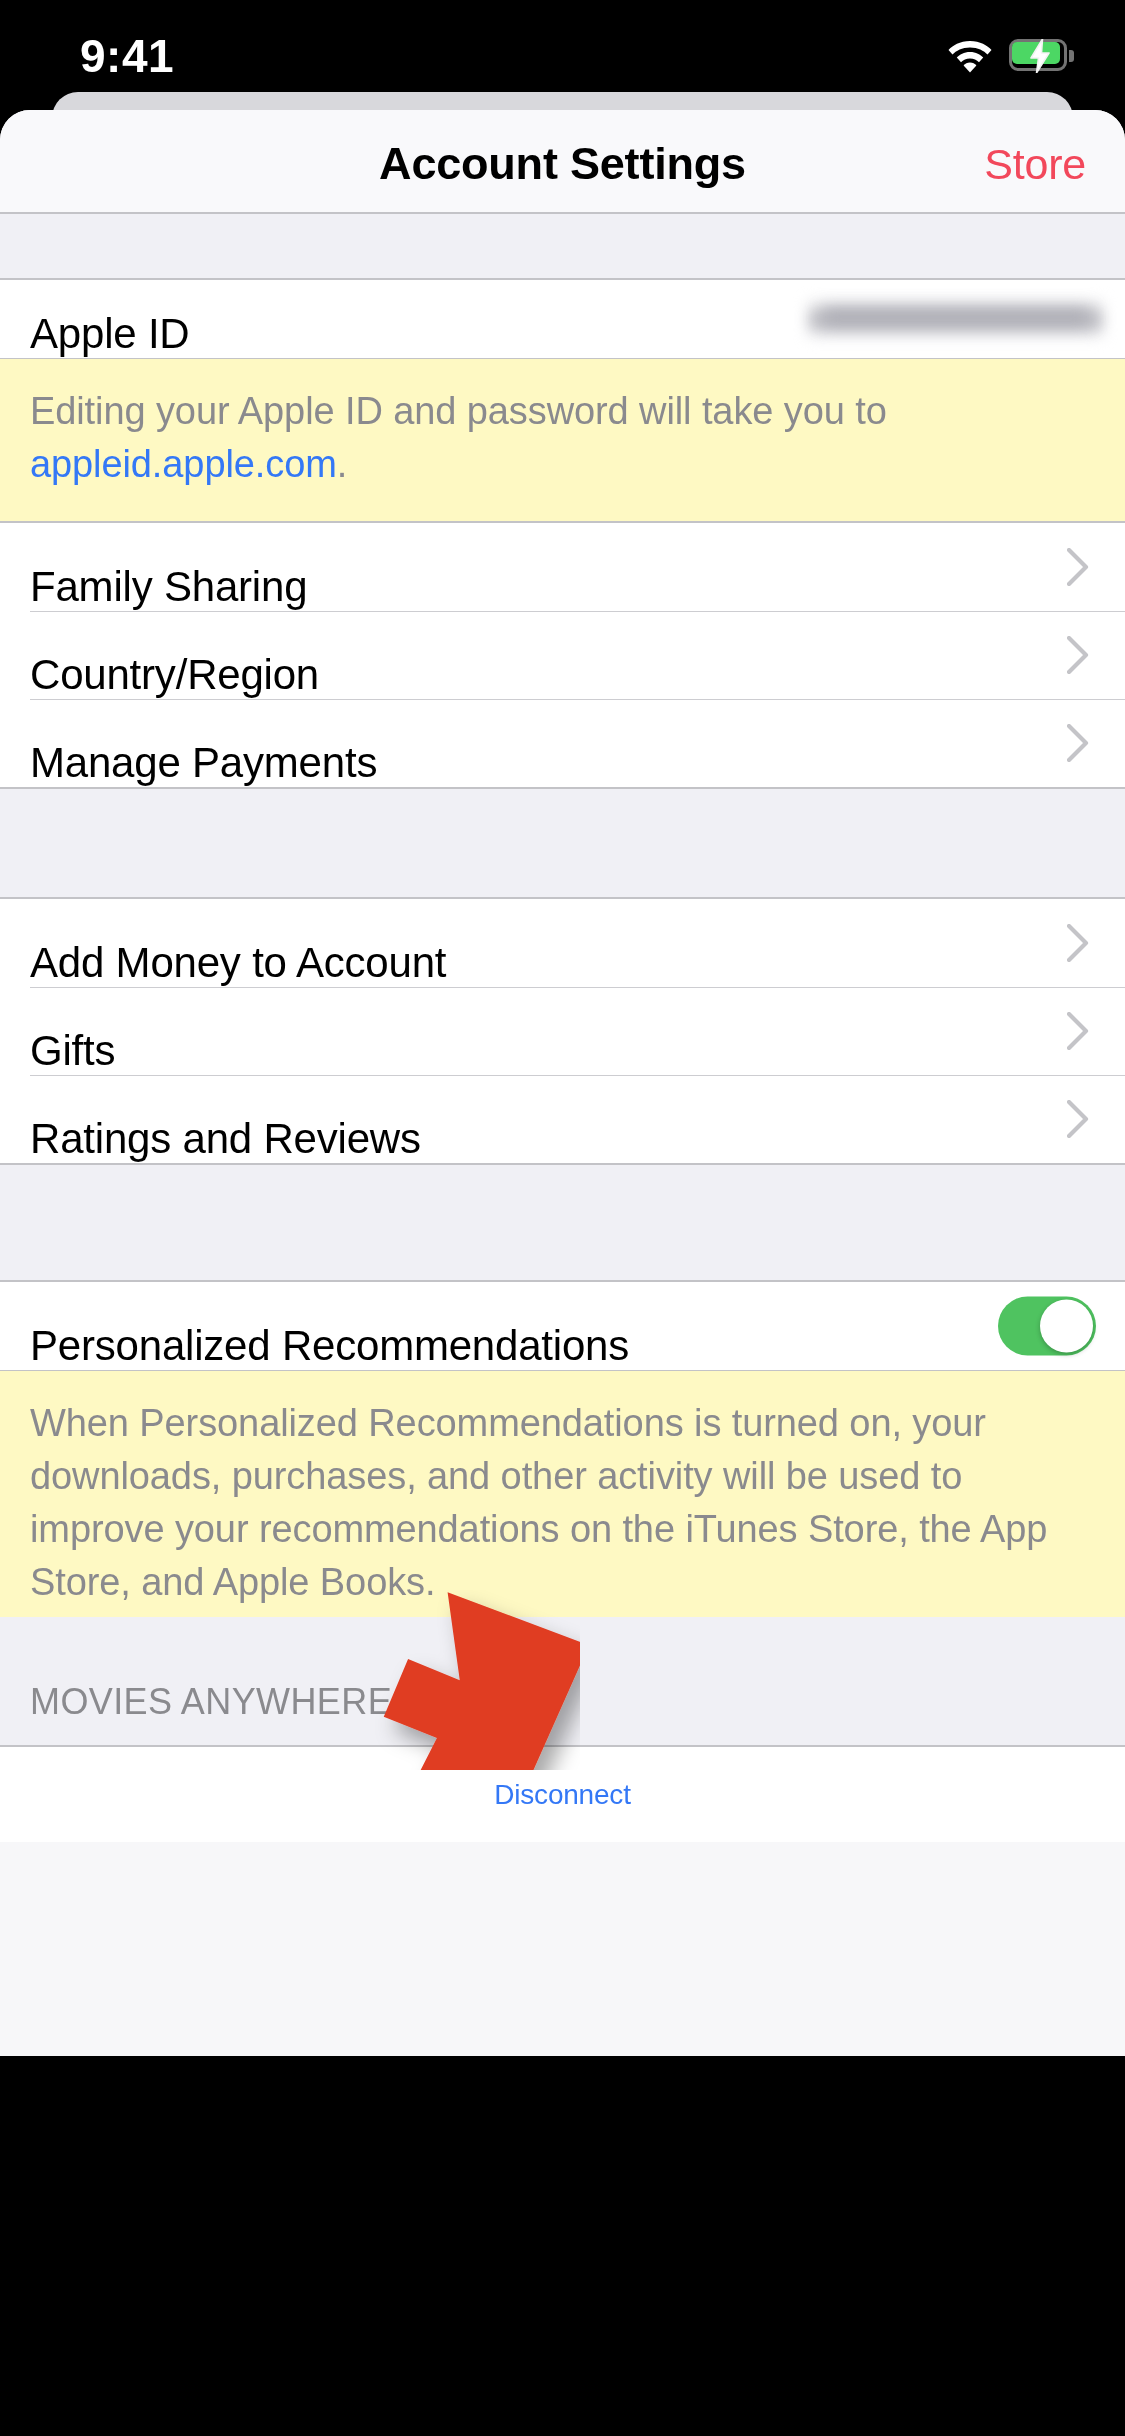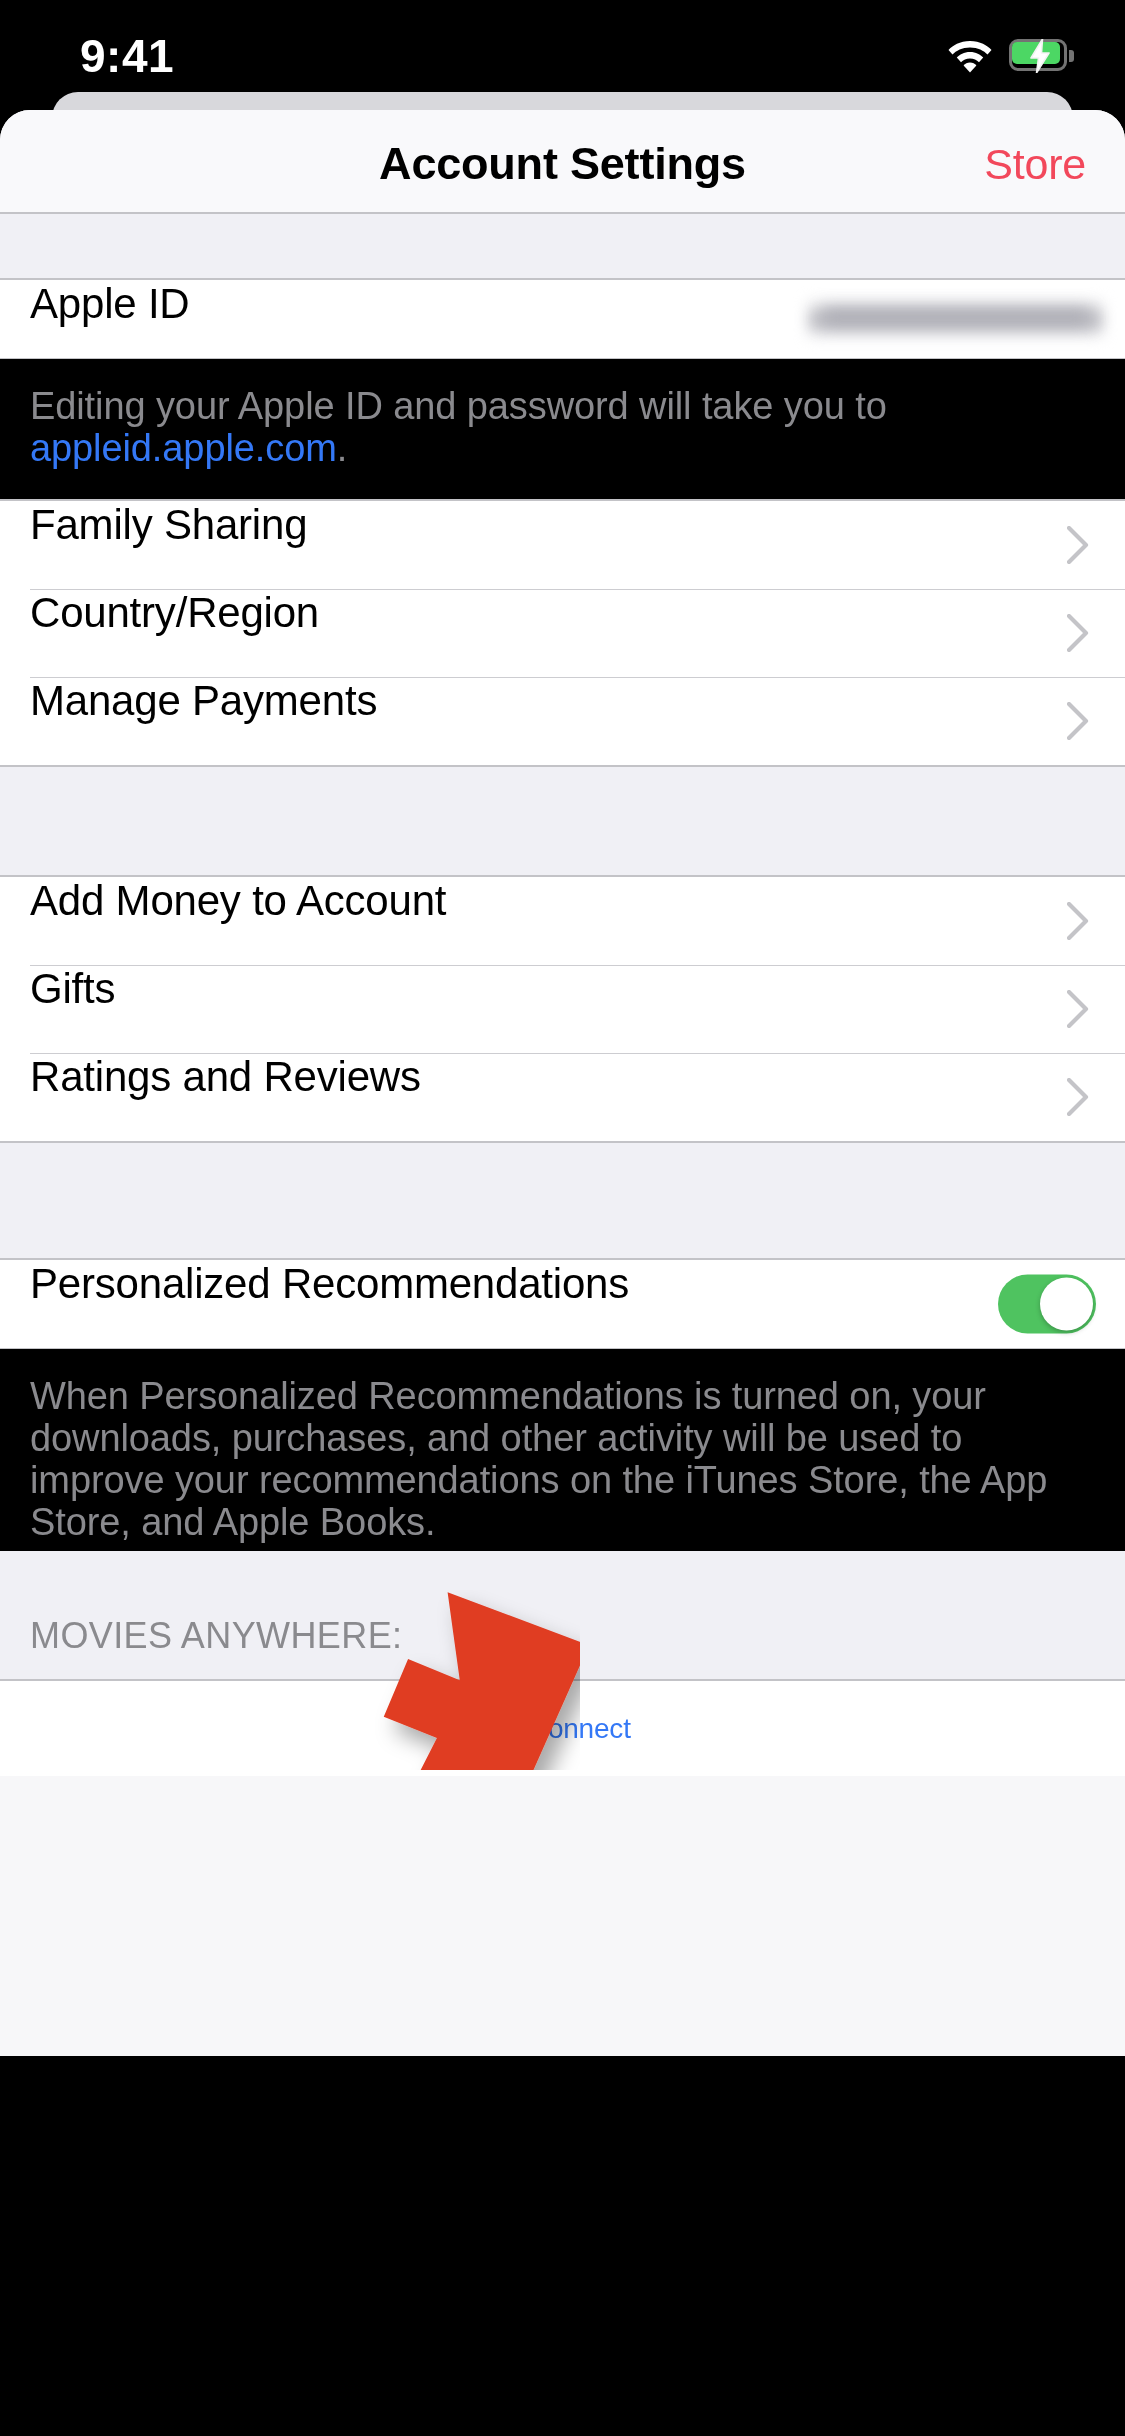--- a/index.html
+++ b/index.html
@@ -87,21 +87,21 @@
   .gap.md { height:110px; }
   .gap.lg { height:117px; }
 
   .group {
     background:#ffffff;
     border-top:1px solid #c3c3c7;
     border-bottom:1px solid #c3c3c7;
   }
   .row {
     position:relative; height:88px;
-    display:flex; align-items:flex-start;
+    display:flex; align-items:flex-end;
     padding-left:30px; padding-right:30px;
     background:#fff;
   }
   .row + .row::before {
     content:""; position:absolute; left:30px; right:0; top:0;
     height:1px; background:#cdcdd1;
   }
   .row-label {
     font-size:42px; color:#000; font-weight:400; letter-spacing:-0.2px;
   }
@@ -130,24 +130,24 @@
     filter:blur(7px); border-radius:4px;
   }
   .blur-val .b2 {
     position:absolute; left:14px; top:12px; width:268px; height:18px;
     background:rgba(168,168,176,0.85);
     filter:blur(8px); border-radius:4px;
   }
 
   
   .footer-txt {
-    background:#000000;
+    background:#fef9c3;
     border-bottom:1px solid #c3c3c7;
     padding:26px 30px 30px 30px;
-    font-size:38px; line-height:42px; color:#8a8a8e;
+    font-size:38px; line-height:53px; color:#8a8a8e;
     letter-spacing:-0.1px;
   }
   .footer-txt .lnk { color:#3478f6; }
 
   .section-hdr {
     background:#f0f0f5;
     padding:64px 30px 22px 30px;
     font-size:36px; color:#8a8a8e; letter-spacing:0.4px;
     border-bottom:1px solid #c3c3c7;
   }

